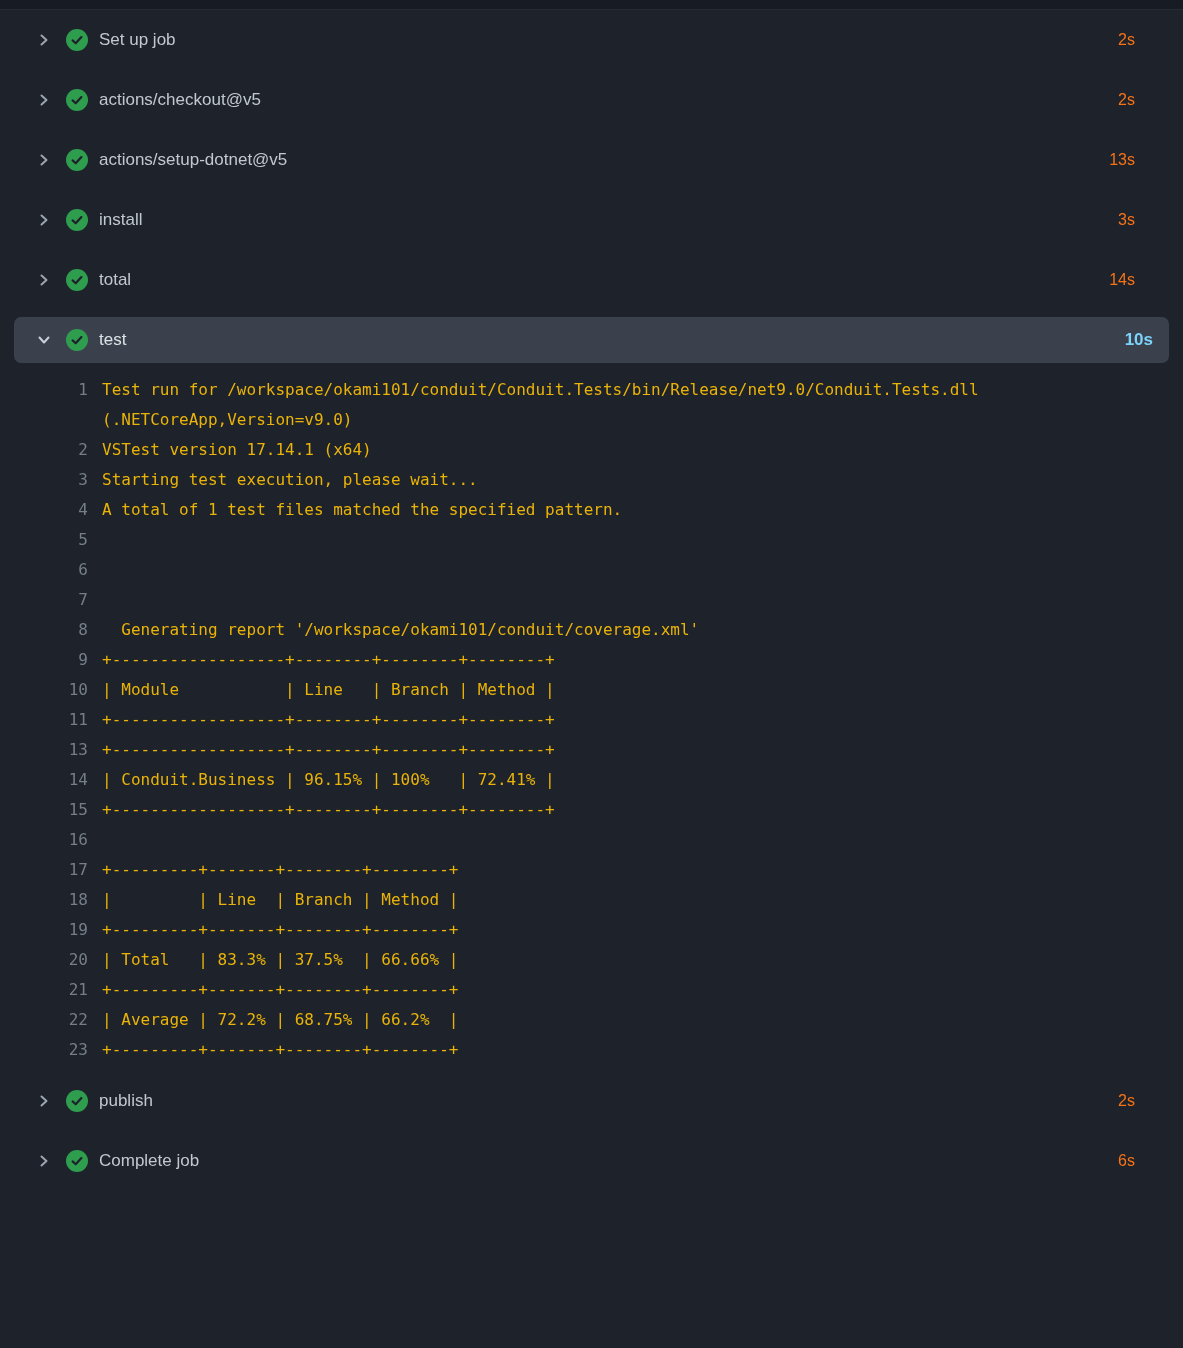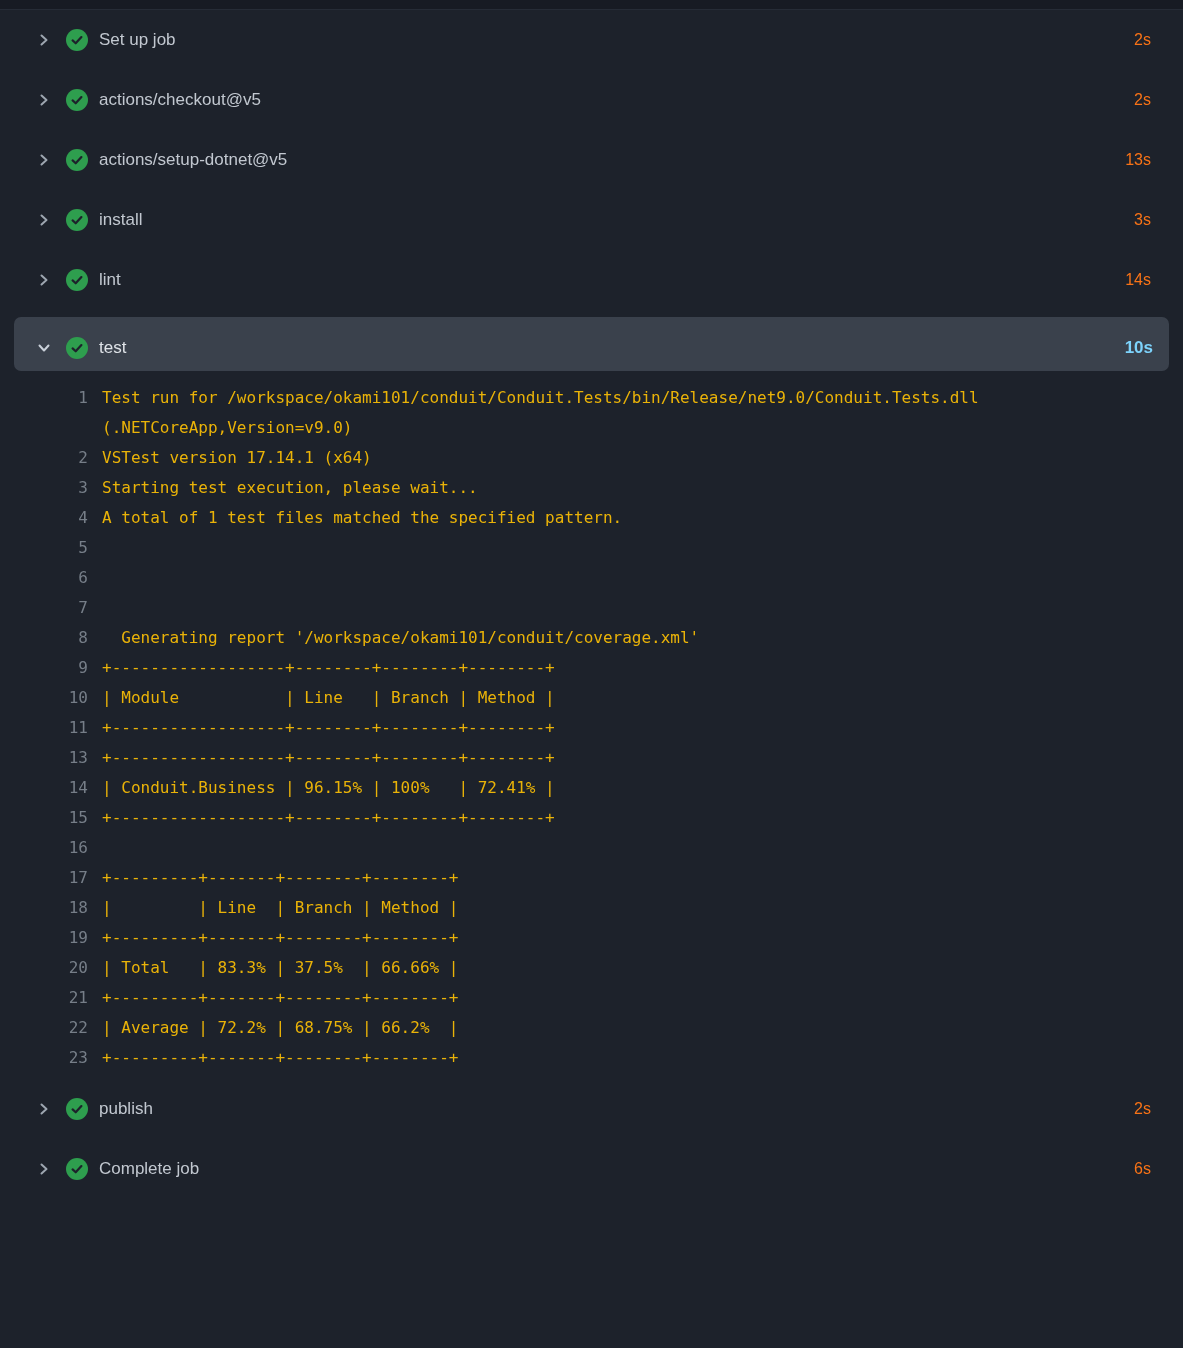--- a/index.html
+++ b/index.html
@@ -12,21 +12,21 @@
   .top-strip {
     height: 9px;
     background: #171b23;
     border-bottom: 1px solid #262c36;
   }
   
   .step {
     height: 60px;
     display: flex;
     align-items: center;
-    padding: 0 32px 0 36px;
+    padding: 0 48px 0 36px;
     cursor: pointer;
   }
   .icon-chevron {
     width: 16px; height: 16px; flex: none;
     margin-right: 14px;
     display: flex; align-items: center; justify-content: center;
     color: #9da6b0;
   }
   .icon-chevron svg { display: block; }
   .icon-check { width: 22px; height: 22px; flex: none; margin-right: 11px; }
@@ -34,21 +34,21 @@
   .step-name { font-size: 17px; color: #c2c8d0; }
   .step-duration { margin-left: auto; font-size: 16px; color: #f97316; }
   
   .step-header {
     margin: 7px 14px 0 14px;
     height: 46px;
     background: #3a414c;
     border-radius: 7px;
     display: flex;
     align-items: center;
-    padding: 8px 16px 0 22px;
+    padding: 0 16px 0 22px;
     cursor: pointer;
   }
   .step-header .icon-chevron { transform: rotate(90deg); color: #c9d0d9; }
   .step-header .step-name { color: #dfe3e8; }
   .step-header .step-duration { color: #7dd3fc; font-size: 17px; font-weight: bold; }
   
   .log {
     padding: 12px 0 6px 0;
     font-family: "DejaVu Sans Mono", monospace;
     font-size: 16px;
@@ -143,21 +143,21 @@
       <svg width="16" height="16" viewBox="0 0 16 16">
         <path d="M5.5 3.5 L10.5 8 L5.5 12.5" fill="none" stroke="currentColor" stroke-width="2" stroke-linecap="round" stroke-linejoin="round"></path>
       </svg>
     </span>
     <span class="icon-check">
       <svg width="22" height="22" viewBox="0 0 22 22">
         <circle cx="11" cy="11" r="11" fill="#2e9e4e"></circle>
         <path d="M6.6 11.4 L9.7 14.3 L15.4 8.1" fill="none" stroke="#1d222b" stroke-width="2.2" stroke-linecap="round" stroke-linejoin="round"></path>
       </svg>
     </span>
-    <span class="step-name">lint</span>
+    <span class="step-name">total</span>
     <span class="step-duration">14s</span>
   </div>
 
 <div>
   <div class="step-header">
     <span class="icon-chevron">
       <svg width="16" height="16" viewBox="0 0 16 16">
         <path d="M5.5 3.5 L10.5 8 L5.5 12.5" fill="none" stroke="currentColor" stroke-width="2" stroke-linecap="round" stroke-linejoin="round"></path>
       </svg>
     </span>

